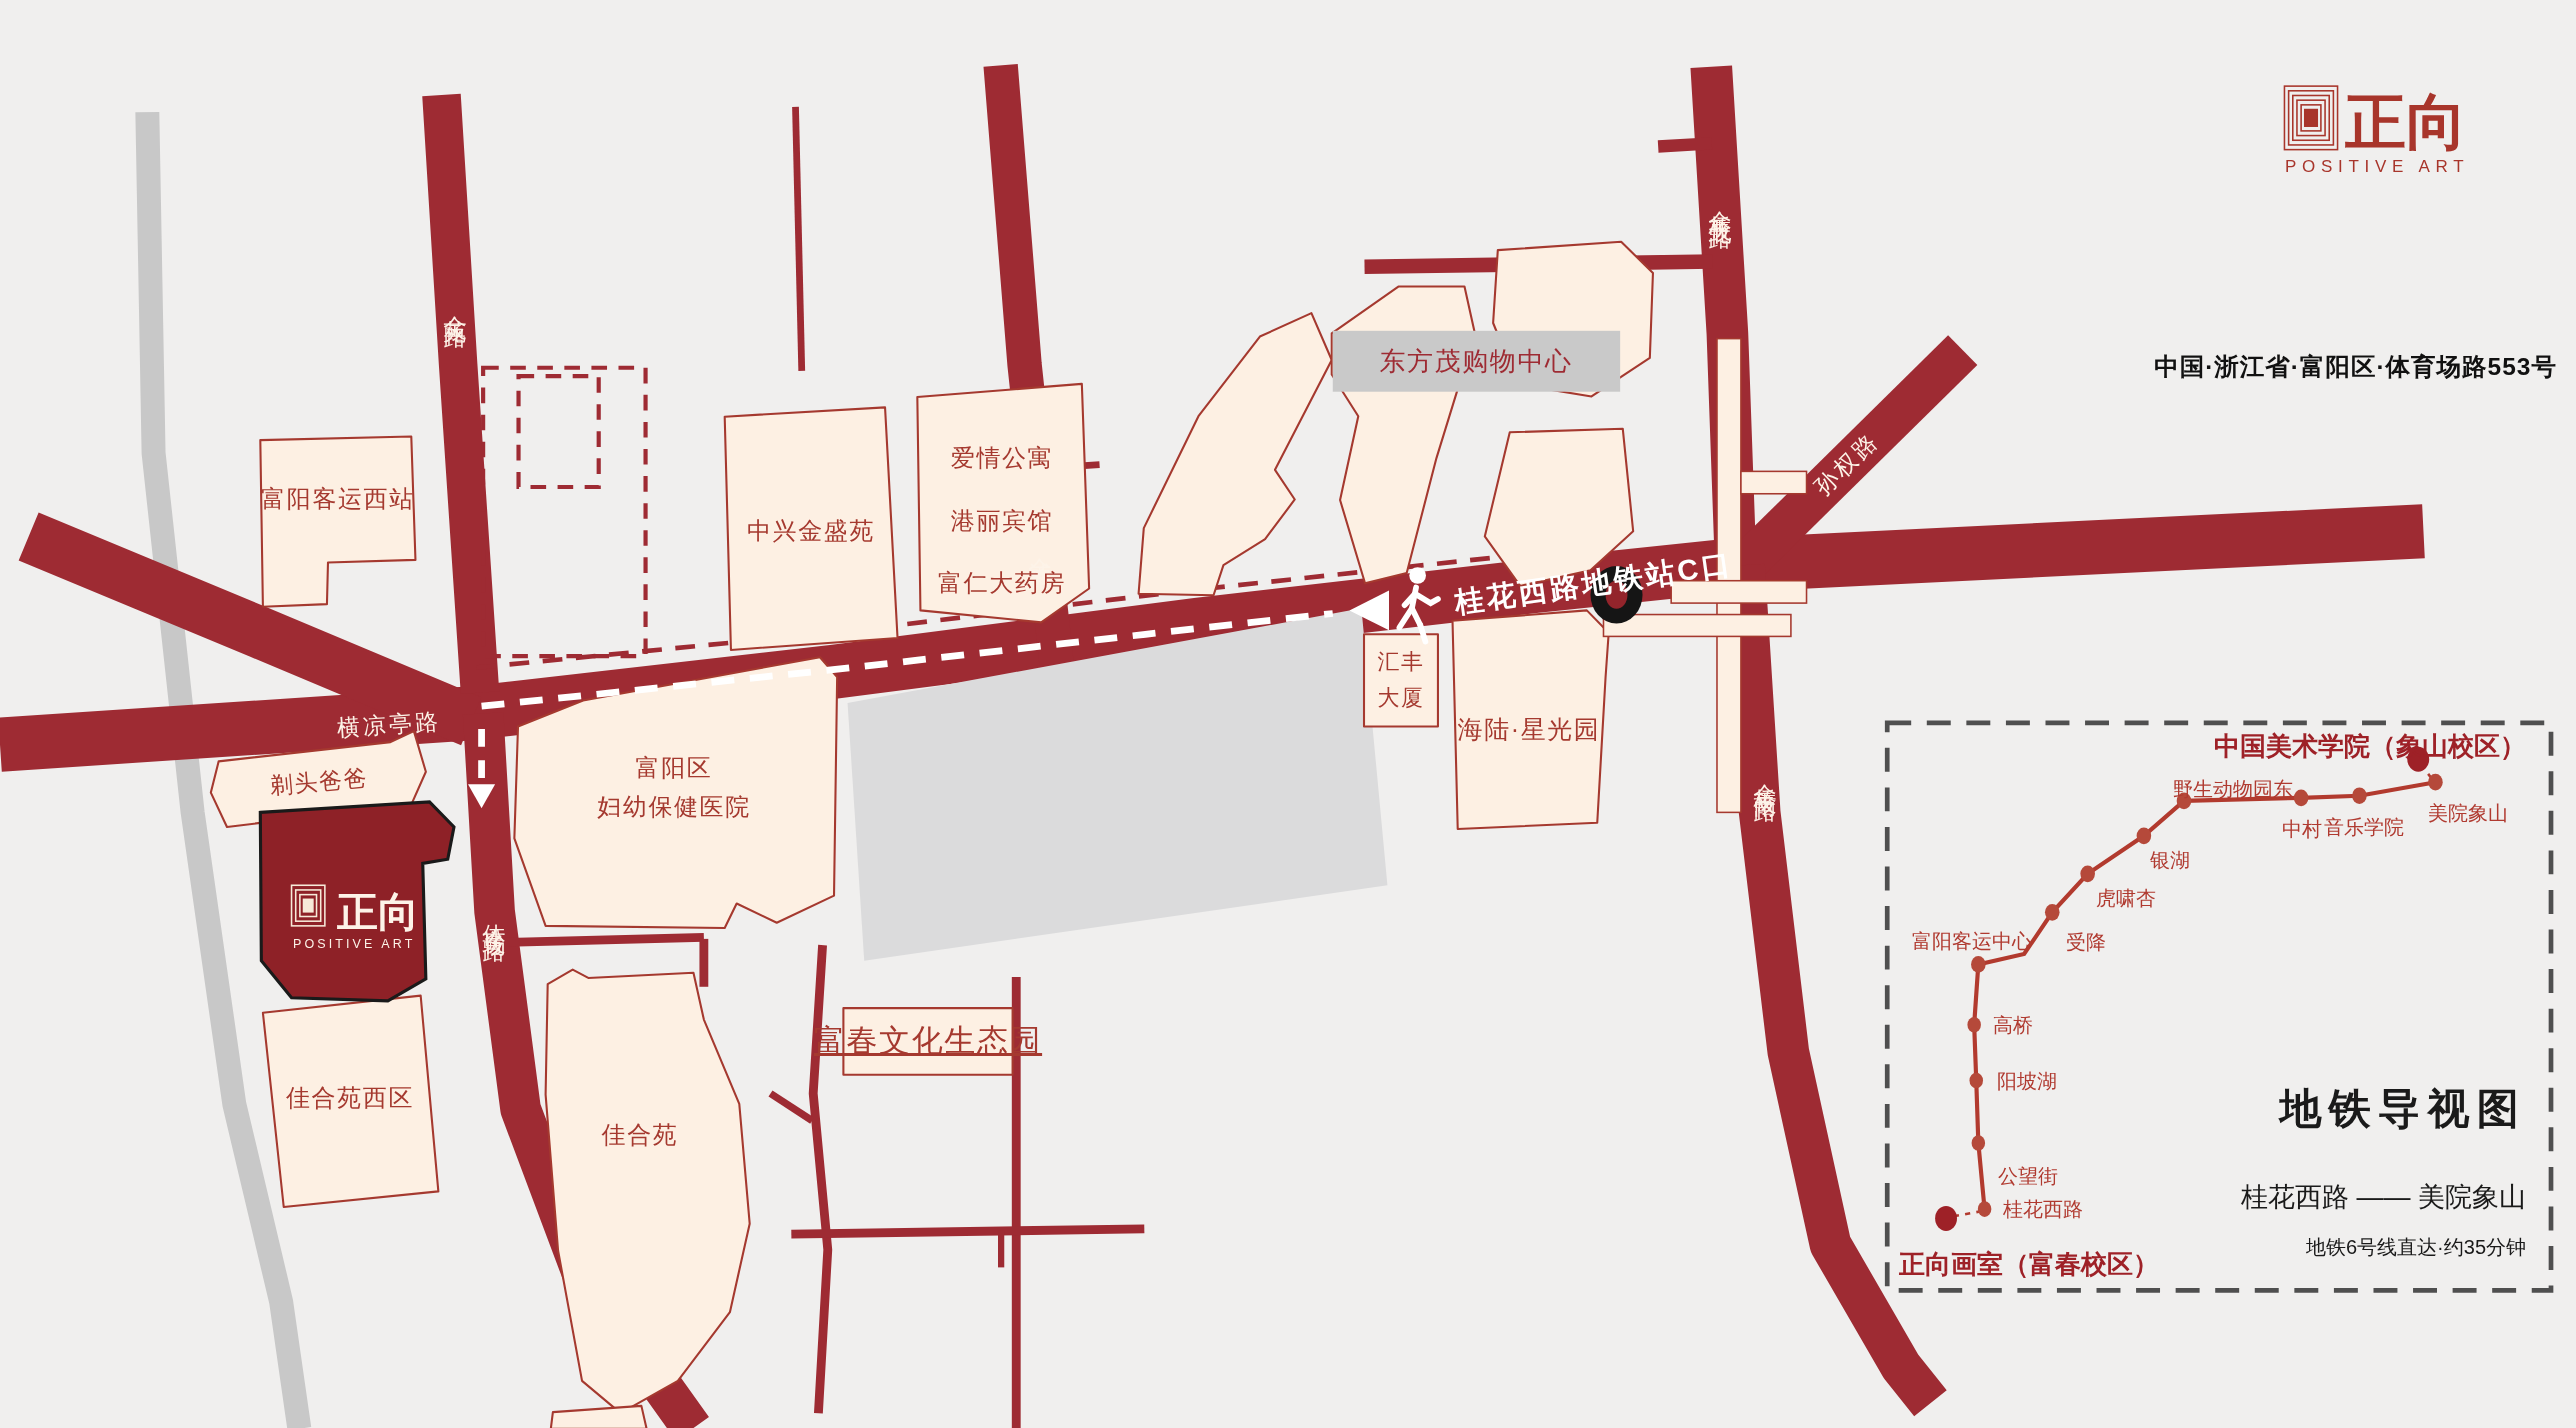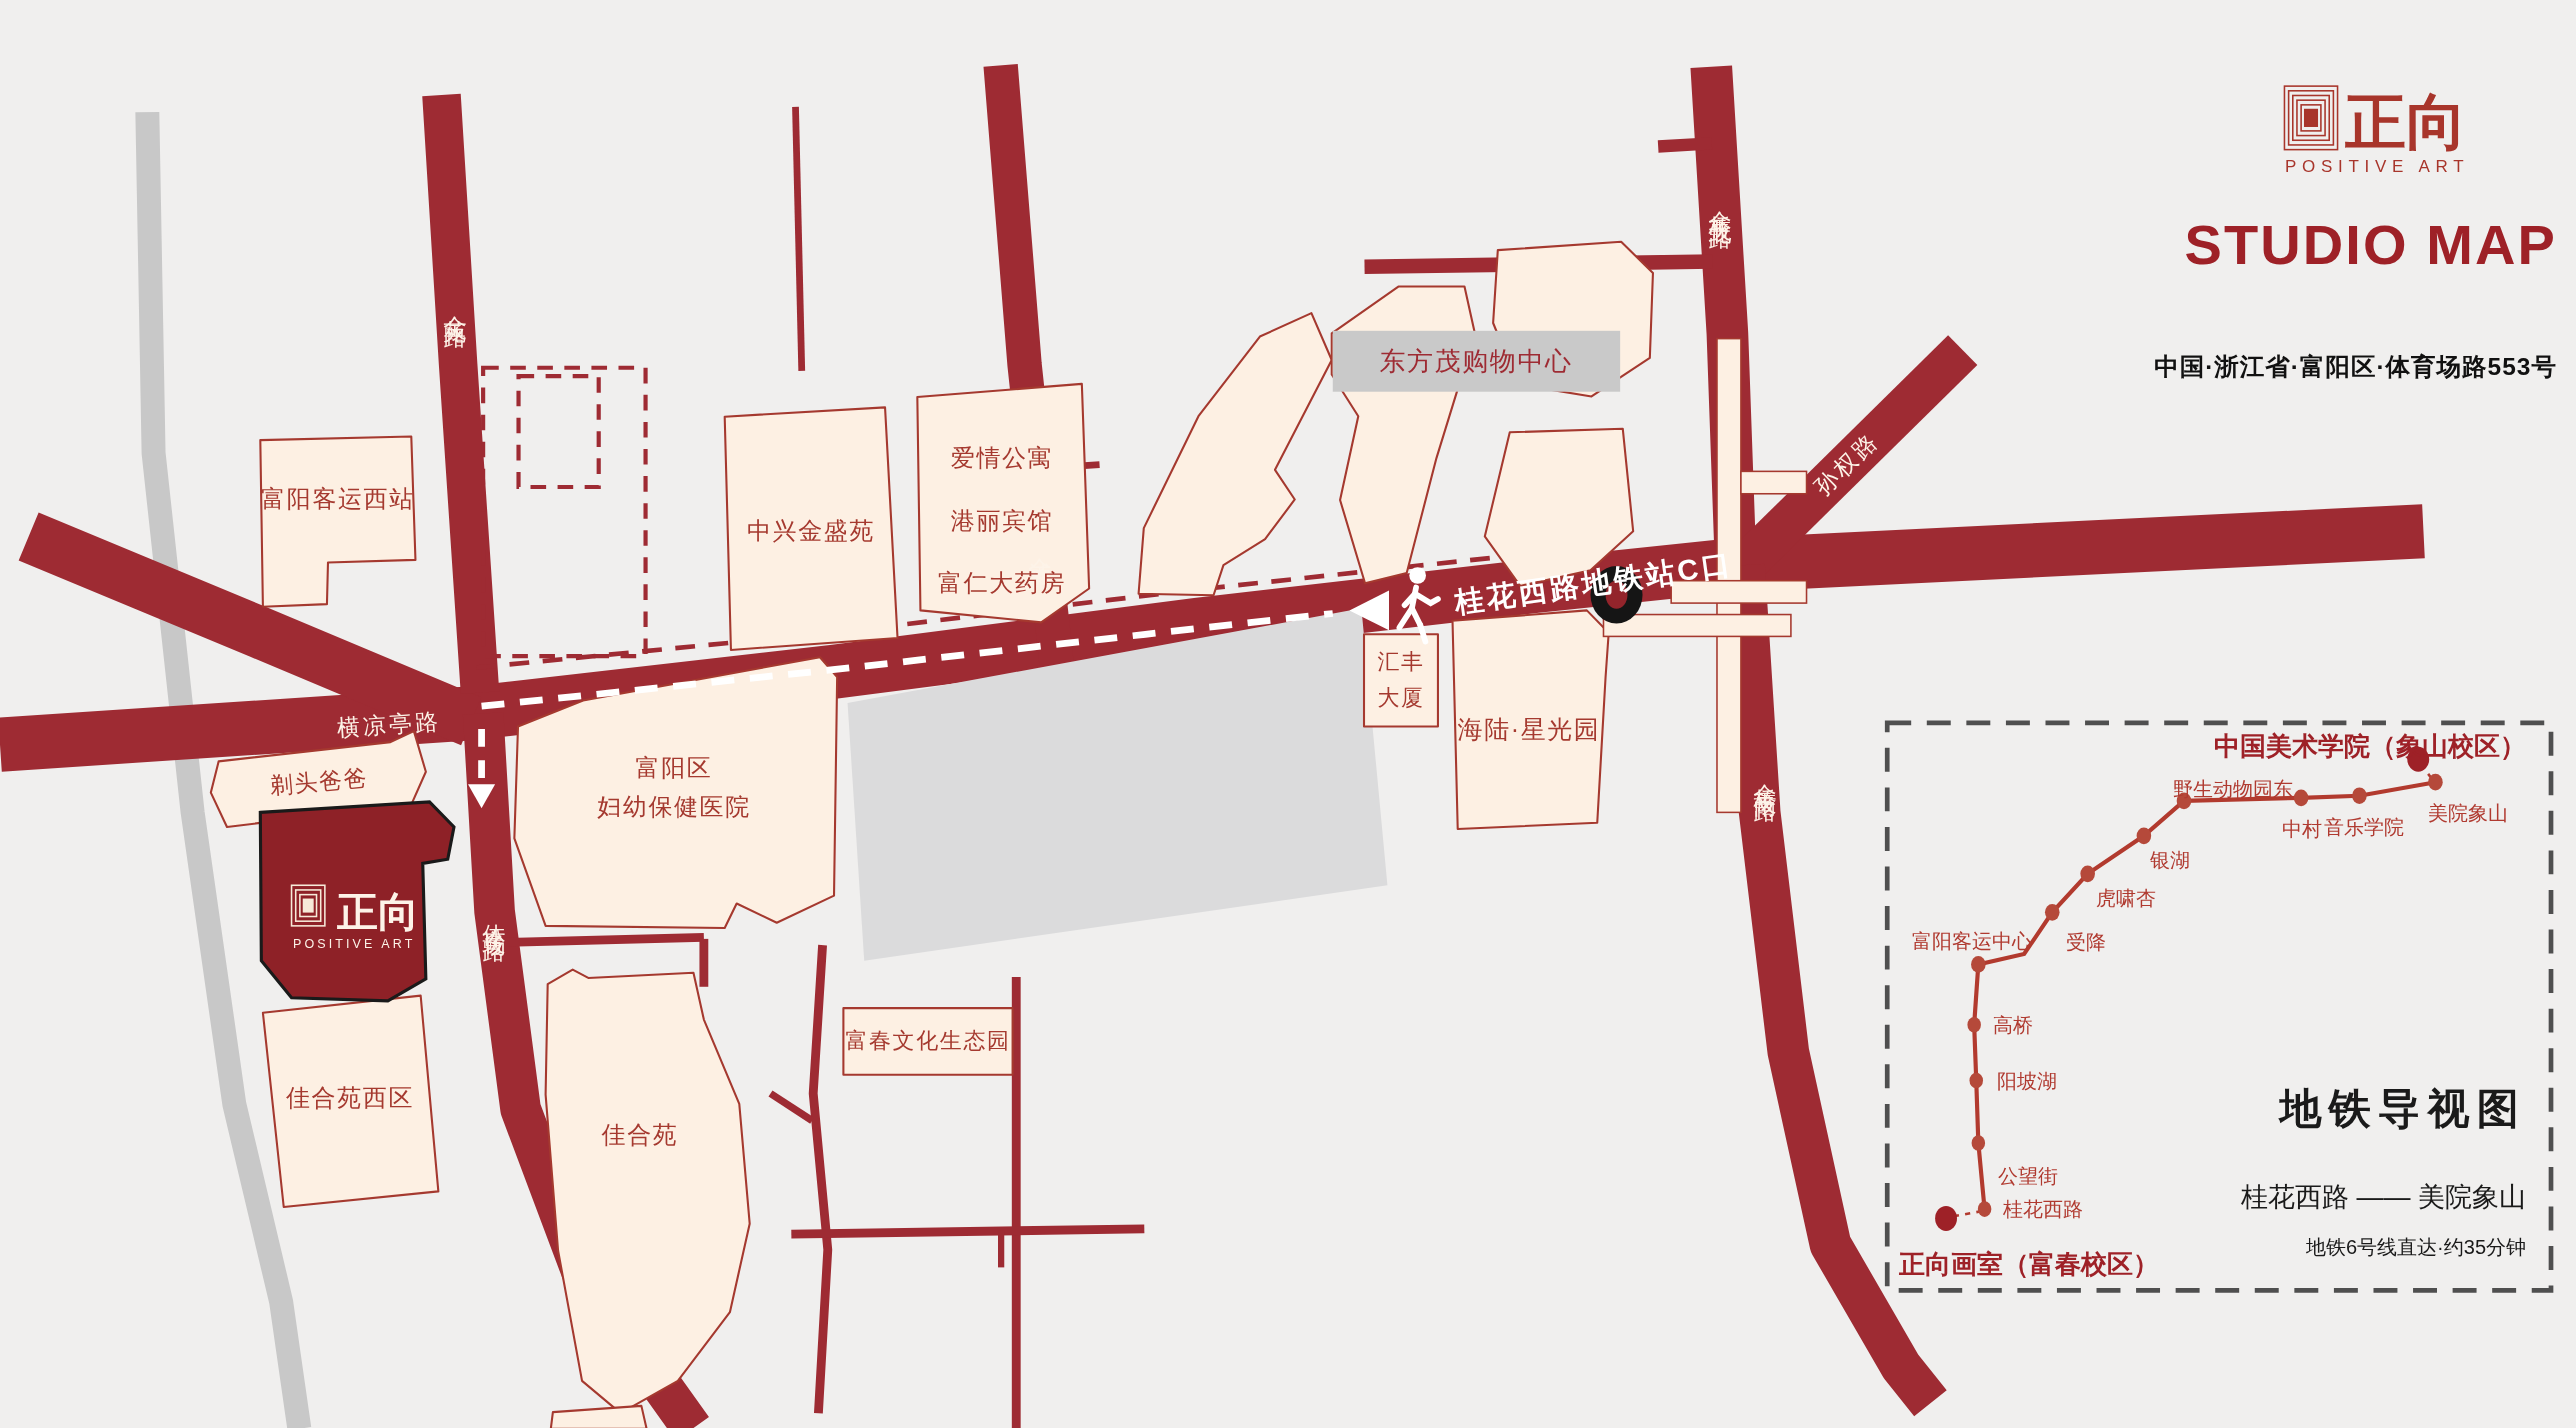--- a/index.html
+++ b/index.html
@@ -166,21 +166,21 @@
   <div class="lbl bldg-lbl" style="left:1002px;top:583px;">富仁大药房</div>
   <div class="lbl bldg-lbl" style="left:1476px;top:361px;font-size:26px;color:#9e2b33;">东方茂购物中心</div>
   <div class="lbl bldg-lbl" style="left:1401px;top:662px;font-size:22px;">汇丰</div>
   <div class="lbl bldg-lbl" style="left:1401px;top:698px;font-size:22px;">大厦</div>
   <div class="lbl bldg-lbl" style="left:1529px;top:729px;font-size:25px;">海陆·星光园</div>
   <div class="lbl bldg-lbl" style="left:319px;top:782px;transform:translate(-50%,-50%) rotate(-5deg);font-size:23px;">剃头爸爸</div>
   <div class="lbl bldg-lbl" style="left:674px;top:768px;">富阳区</div>
   <div class="lbl bldg-lbl" style="left:674px;top:807px;">妇幼保健医院</div>
   <div class="lbl bldg-lbl" style="left:350px;top:1098px;text-align:center;">佳合苑西区</div>
   <div class="lbl bldg-lbl" style="left:640px;top:1135px;">佳合苑</div>
-  <div class="lbl bldg-lbl" style="left:928px;top:1041px;font-size:22px;">富春文化生态园</div>
+  <div class="lbl bldg-lbl" style="left:928px;top:1041px;font-size:31px;text-decoration:underline;">富春文化生态园</div>
 
   <div class="studio-cn" style="left:337px;top:885px;font-size:41px;">正向</div>
   <div class="studio-en" style="left:293px;top:937px;font-size:12.5px;">POSITIVE ART</div>
 
   <div class="sta" style="left:2003px;top:1209px;">桂花西路</div>
   <div class="sta" style="left:1998px;top:1144px;margin-top:32px;">公望街</div>
   <div class="sta" style="left:1997px;top:1081px;">阳坡湖</div>
   <div class="sta" style="left:1993px;top:1025px;">高桥</div>
   <div class="sta sta-c" style="left:1972px;top:941px;">富阳客运中心</div>
   <div class="sta" style="left:2066px;top:942px;">受降</div>
@@ -193,17 +193,16 @@
 
   <div class="terminal" style="left:1899px;top:1264px;">正向画室（富春校区）</div>
   <div class="terminal" style="right:50px;left:auto;text-align:right;top:746px;">中国美术学院（象山校区）</div>
 
   <div class="panel-right" style="top:1109px;color:#1a1a1a;font-size:42px;font-weight:bold;letter-spacing:7.3px;">地铁导视图</div>
   <div class="panel-right" style="top:1197px;color:#1a1a1a;font-size:27px;">桂花西路 —— 美院象山</div>
   <div class="panel-right" style="top:1247px;color:#1a1a1a;font-size:20px;">地铁6号线直达·约35分钟</div>
 
   <div class="logo-cn" style="left:2345px;top:82px;font-size:61px;">正向</div>
   <div class="logo-en" style="left:2285px;top:157px;font-size:17px;">POSITIVE ART</div>
-  <div class="hdr-right" style="top:212px;color:#9e2127;font-size:56px;font-weight:bold;letter-spacing:2.1px;">STUDIO MAP</div>
   <div class="hdr-right" style="top:306px;color:#111111;font-size:24.5px;font-weight:bold;letter-spacing:1px;margin-top:44px;">中国·浙江省·富阳区·体育场路553号</div>
 
 </div>
 
 
 </body></html>

